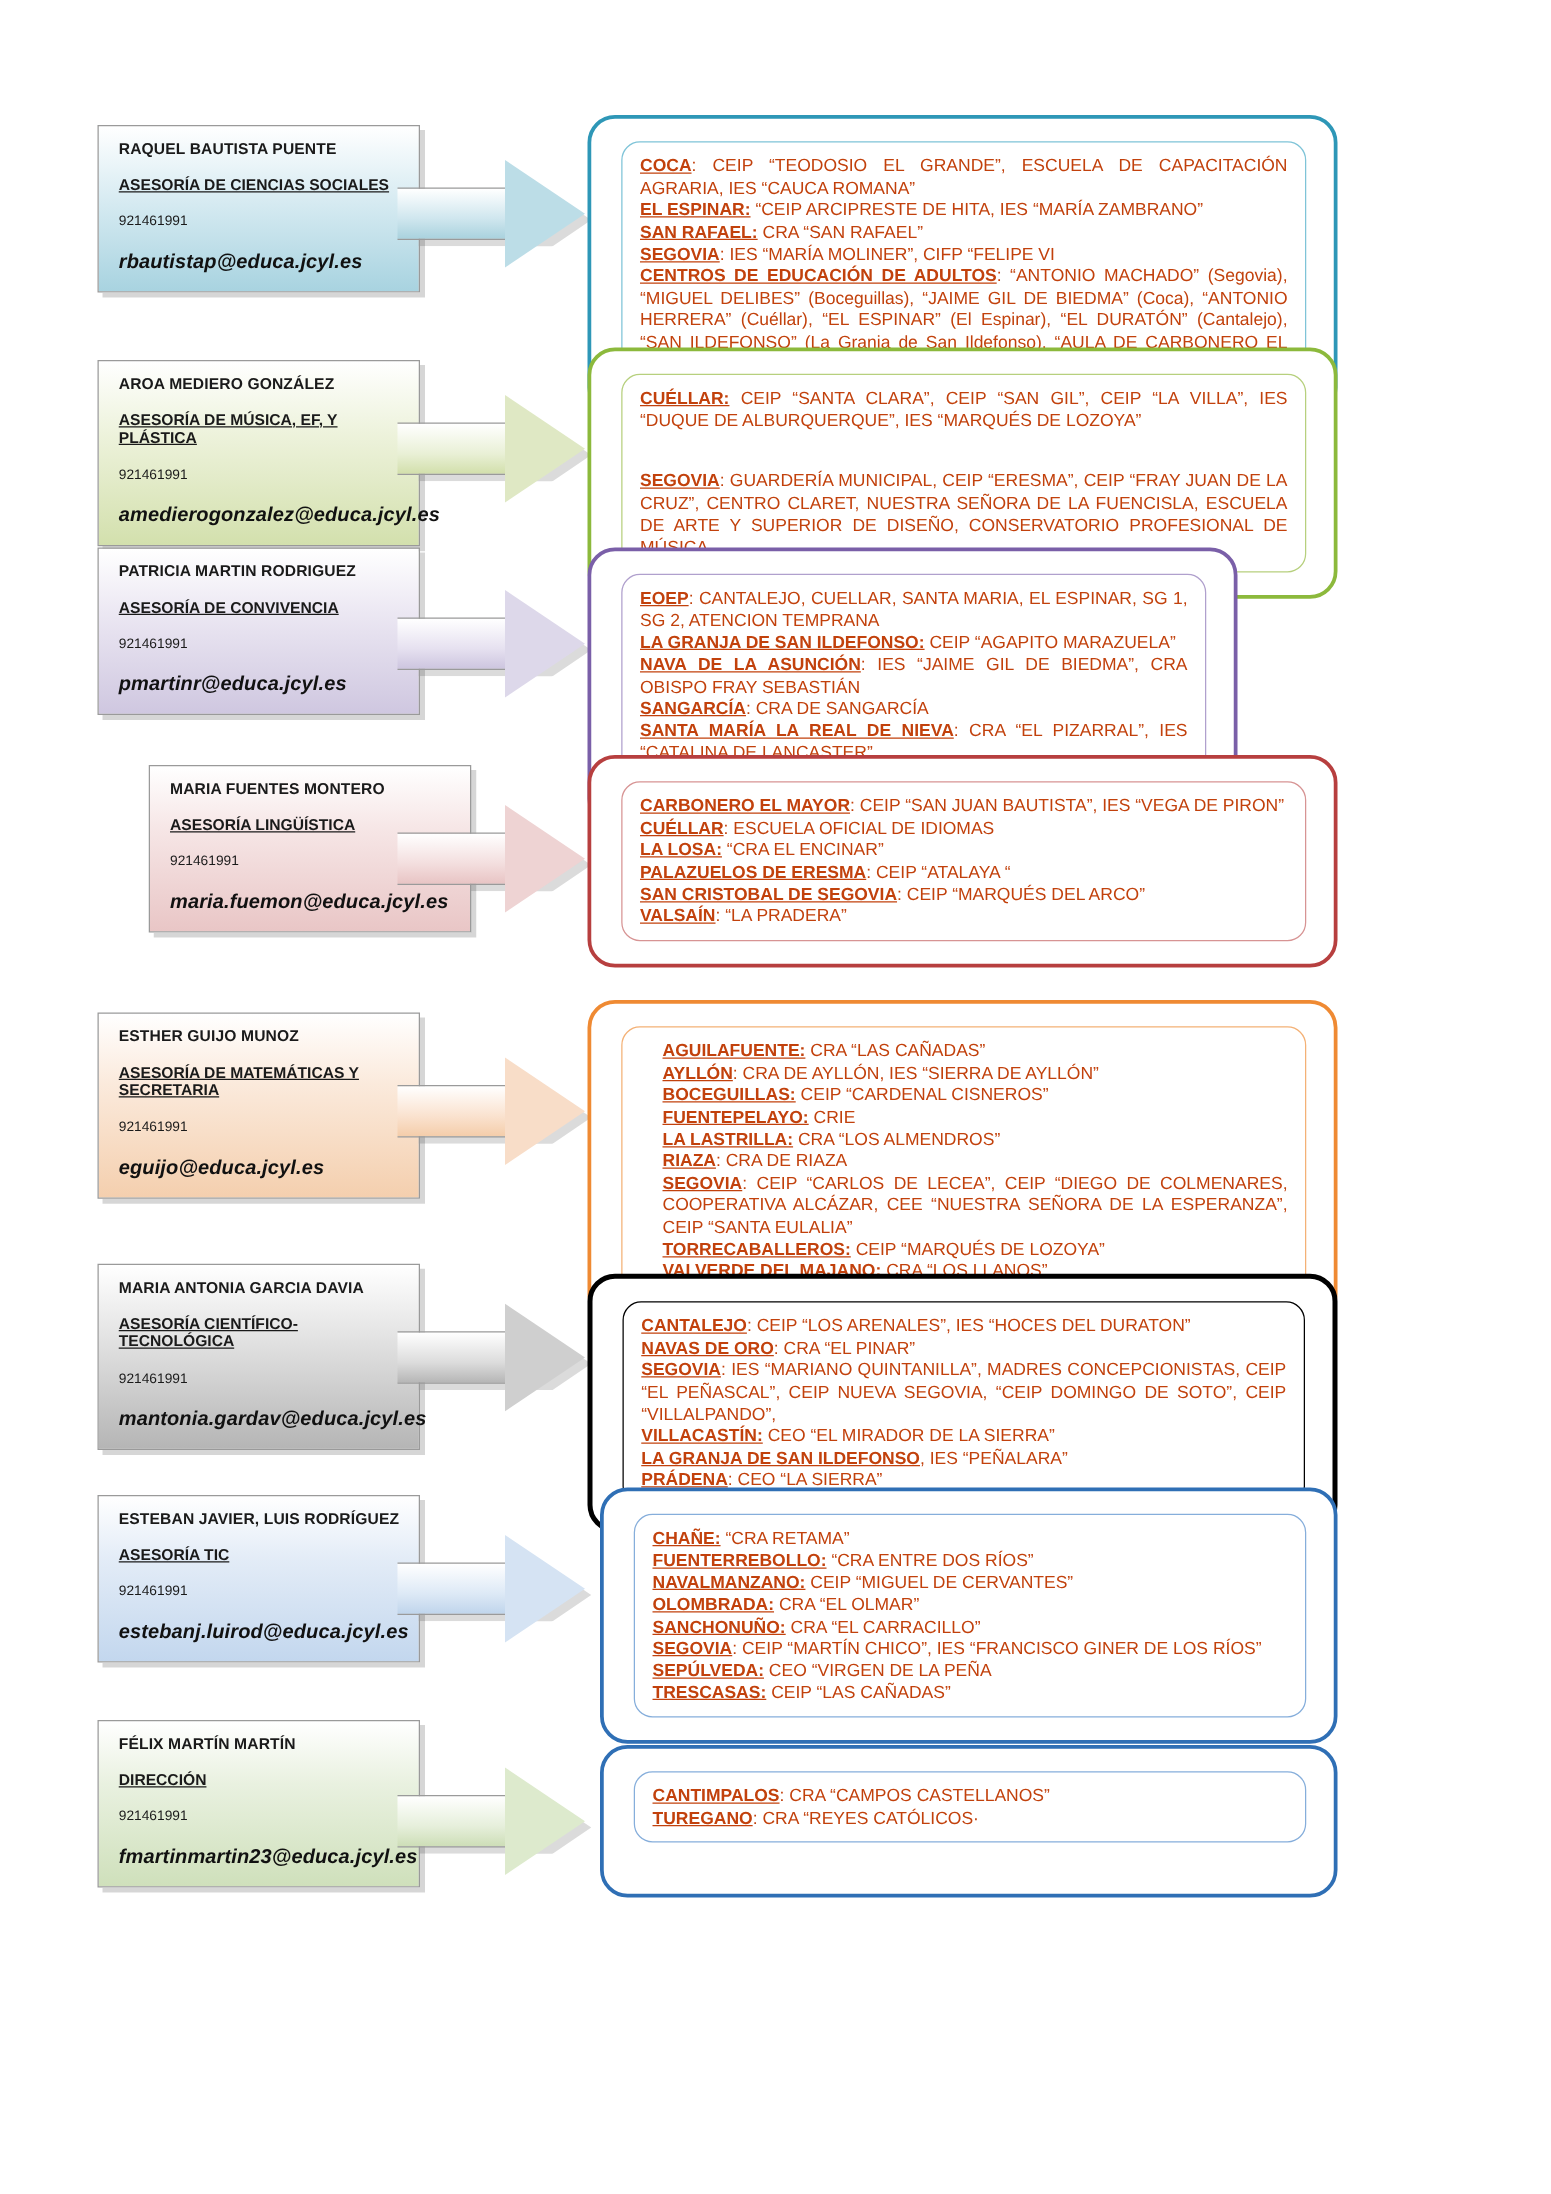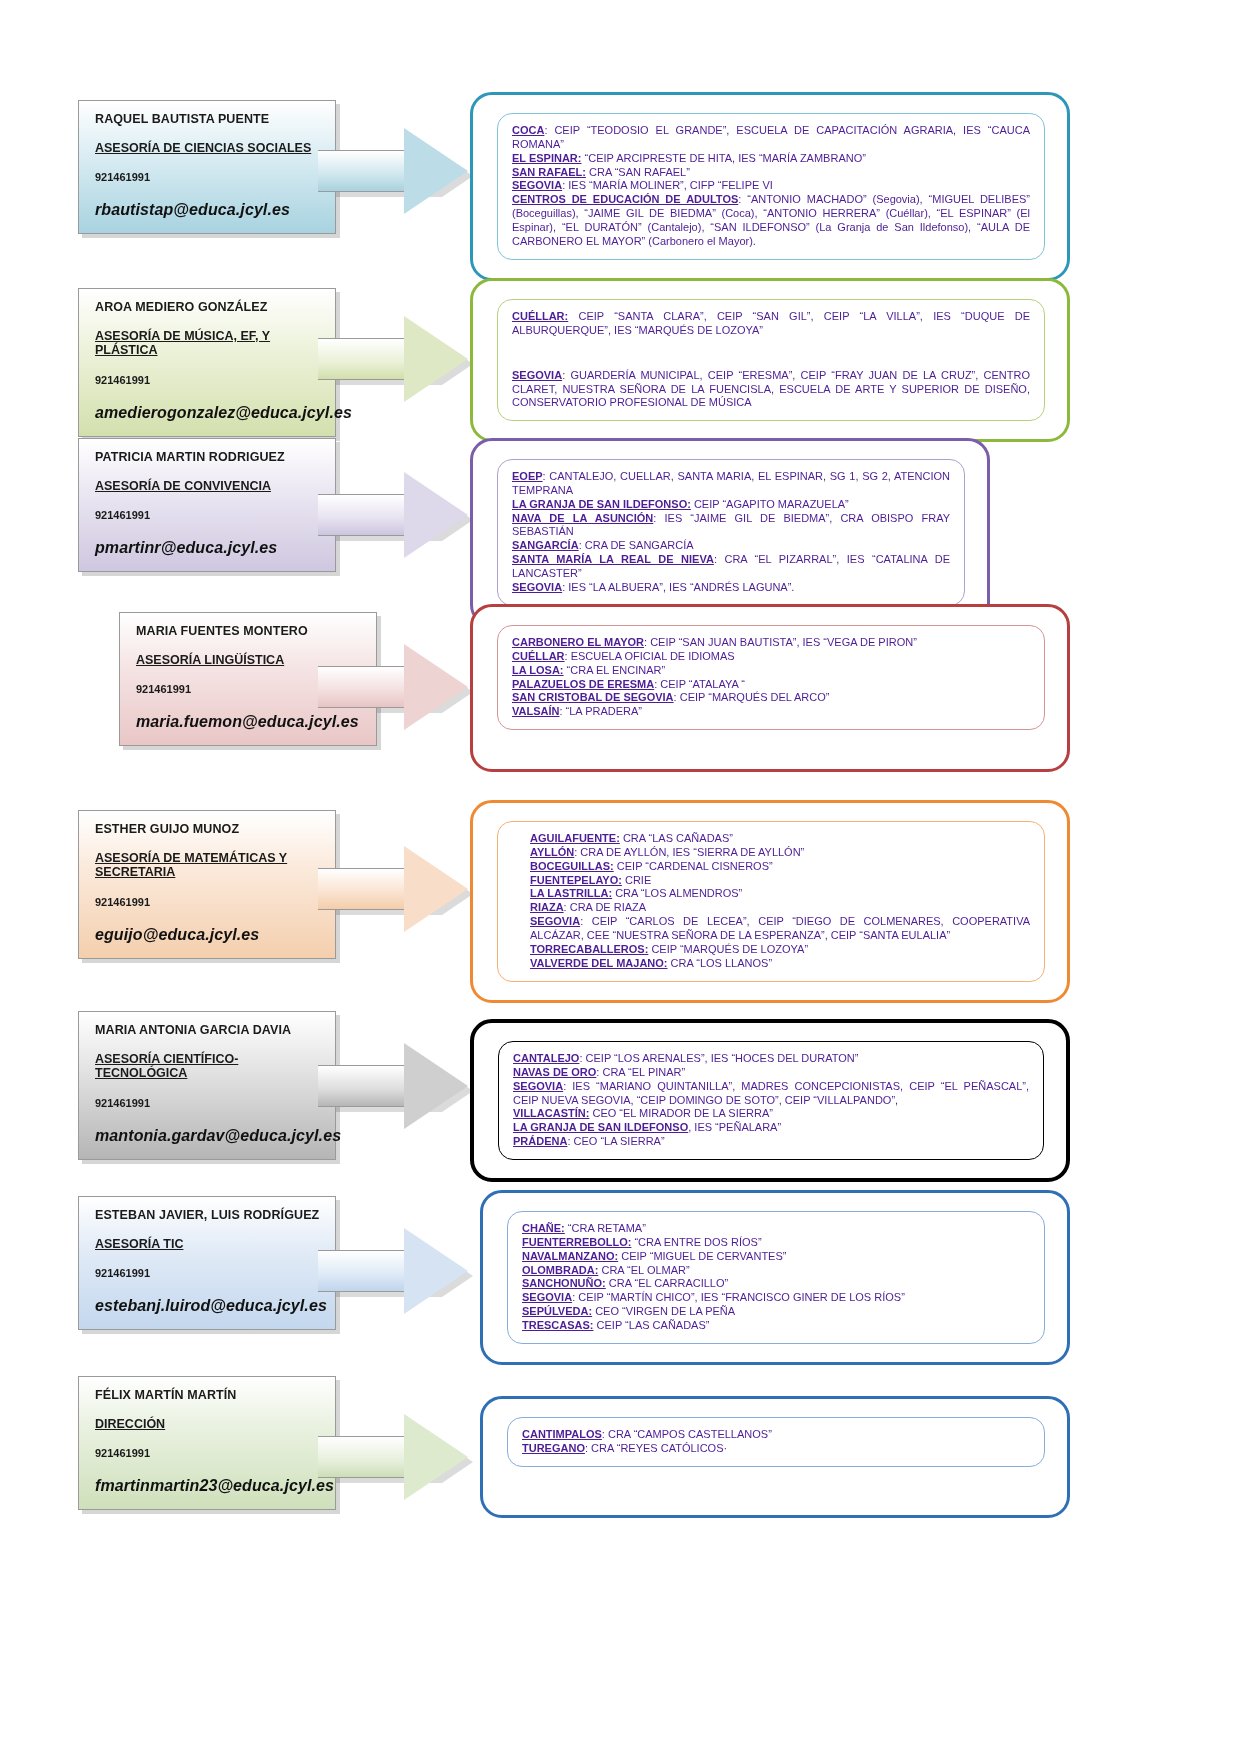--- a/index.html
+++ b/index.html
@@ -29,21 +29,21 @@
   }
   .person-card .nm {
     font-size:12.5px; font-weight:bold; color:#1a1a1a;
     letter-spacing:0.1px; margin-bottom:14px; line-height:1.1;
   }
   .person-card .role {
     font-size:12.5px; font-weight:bold; color:#1a1a1a;
     text-decoration:underline; margin-bottom:16px; line-height:1.15;
   }
   .person-card .tel {
-    font-size:11px; color:#1a1a1a; font-weight:bold; margin-bottom:18px;
+    font-size:11px; color:#1a1a1a; font-weight:normal; margin-bottom:18px;
   }
   .person-card .mail {
     font-size:16px; font-weight:bold; color:#111; letter-spacing:0.1px;font-style:italic;
   }
 
   
   .arrow {
     position:absolute;
     width:150px; height:86px;
   }
@@ -68,21 +68,21 @@
     position:absolute;
     border-radius:22px;
     background:#ffffff;
     padding:18px 22px 18px 24px;
   }
   .panel .inner {
     border-radius:15px;
     padding:10px 14px 10px 14px;
     height:100%;
   }
-  .lines { font-size:11px; line-height:1.26; color:#4c1d95; text-align:justify; }
+  .lines { font-size:14px; line-height:1.26; color:#c2410c; text-align:justify; }
   .lines .ln { display:block; margin:0; }
   .lines .ln.gap { margin-top:31px; }
   .lines b { font-weight:bold; text-decoration:underline; }
   .lines .jst { text-align:justify; text-align-last:left; }
 
   
   
   .t1 .person-card { background:linear-gradient(to bottom,#ffffff 0%,#ddeef4 38%,#a8d3e0 100%); }
   .t1 .arrow .shaft { background:linear-gradient(to bottom,#ffffff,#cfe6ee 60%,#a9d2de); }
   .t1 .arrow .head { border-left:64px solid #bcdde7; }

